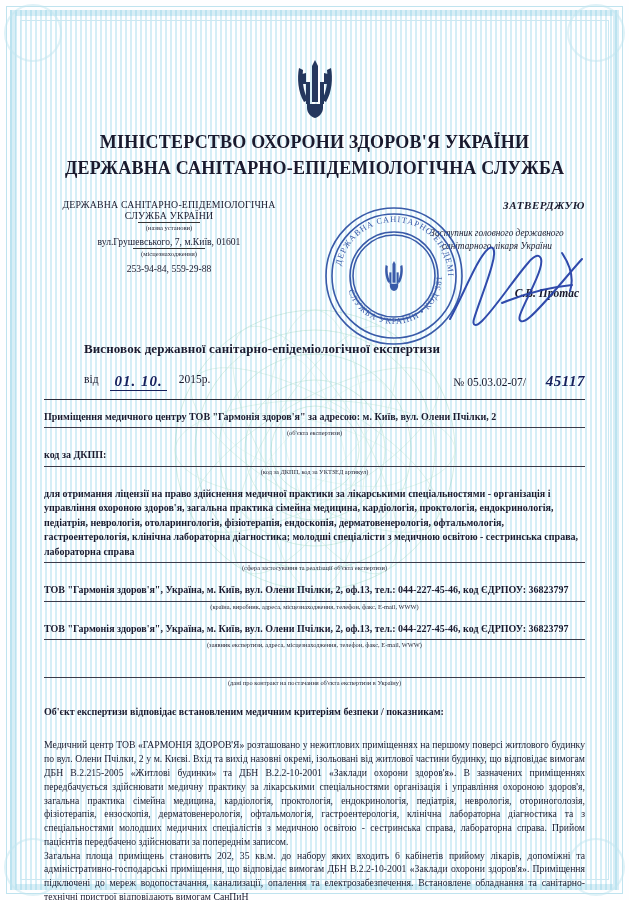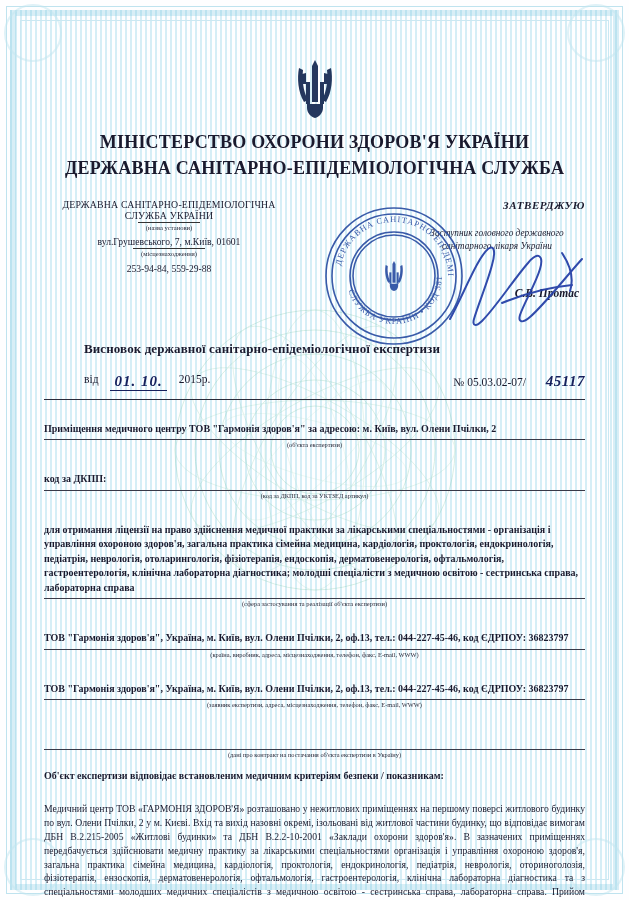--- a/index.html
+++ b/index.html
@@ -203,21 +203,21 @@
     letter-spacing: .5px;
     padding-left: 17px;
   }
 
   .sep {
     border-bottom: 1px solid #2b2b3a;
     margin-top: 8px;
   }
 
   .field {
-    margin-top: 22px;
+    margin-top: 10px;
   }
   .field .text {
     font-size: 10px;
     font-weight: bold;
     line-height: 1.45;
   }
   .field .text.reg {
     font-weight: normal;
   }
   .field .ruler {
@@ -235,21 +235,21 @@
   .body-text {
     font-size: 9.7px;
     line-height: 1.42;
     text-align: justify;
     margin-top: 21px;
   }
 
   .obj-head {
     font-size: 10px;
     font-weight: bold;
-    margin-top: 10px;
+    margin-top: 18px;
   }
 </style>
 </head>
 <body>
 
 <div class="page">
 
   <div class="border-outer"></div>
   <div class="border-mid"></div>
   <div class="border-pattern"></div>

